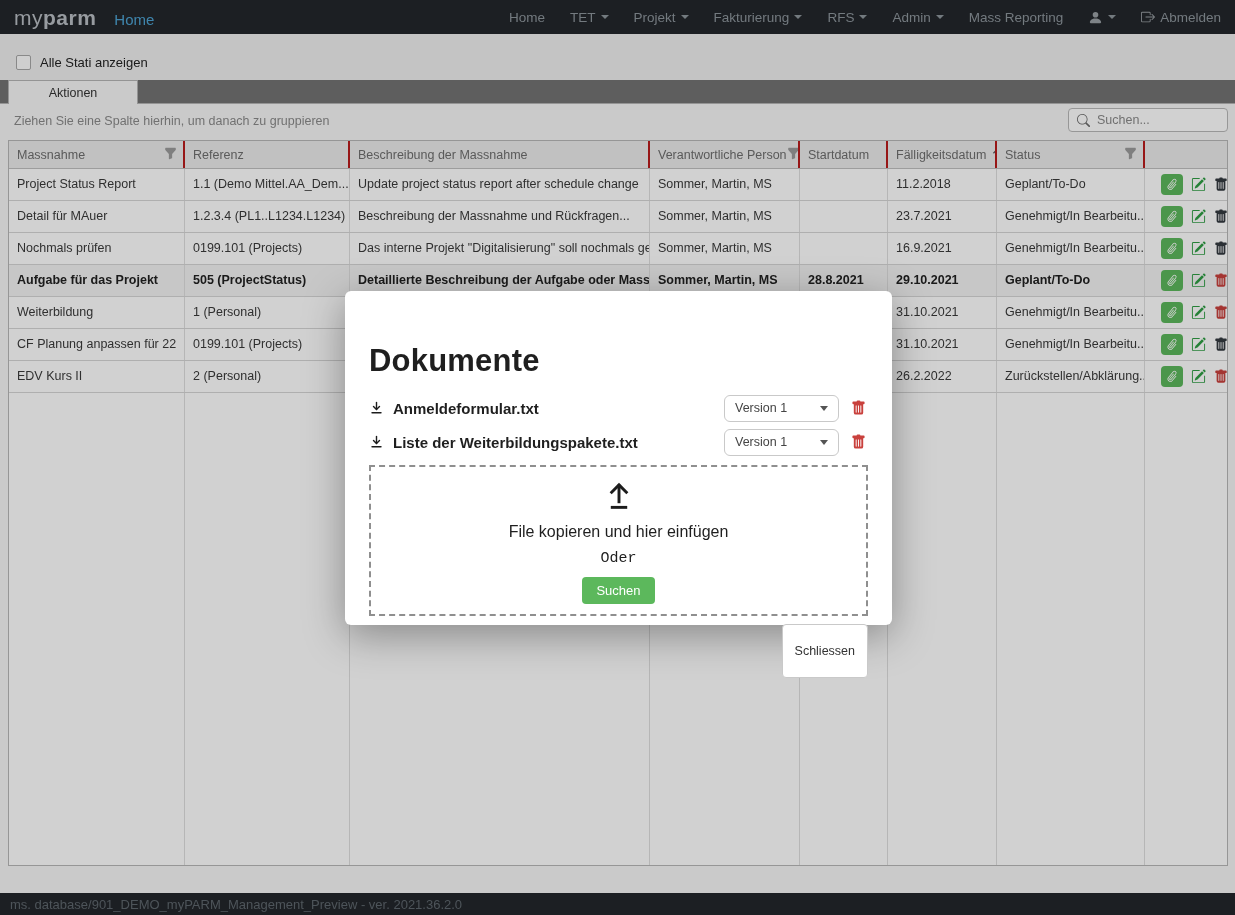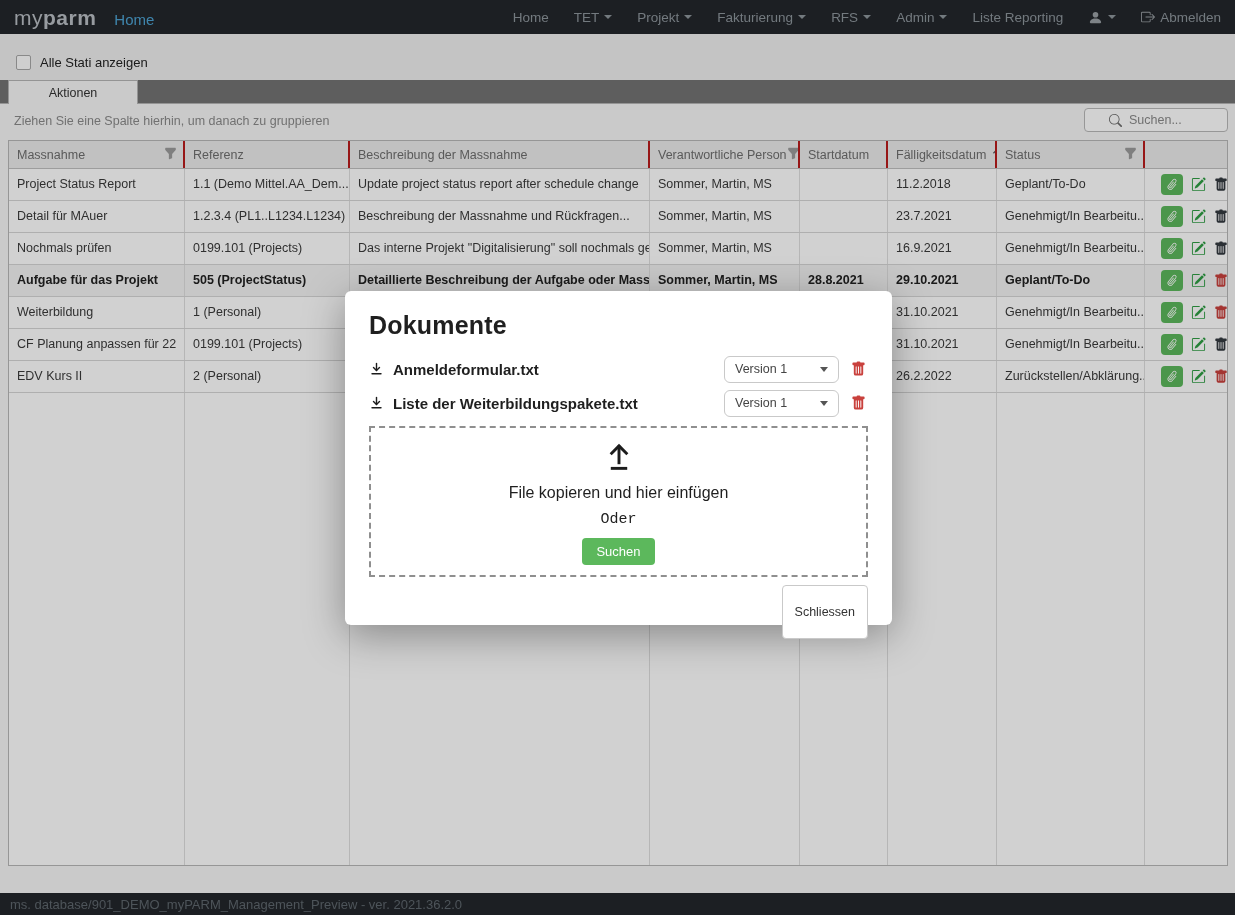--- a/index.html
+++ b/index.html
@@ -28,23 +28,23 @@
   .chk-label { margin-left:9px; font-size:13px; color:#222; }
 
   .tabstrip { position:absolute; top:80px; left:0; right:0; height:24px; background:#737373;
               border-bottom:1px solid #b5b5b5; z-index:2; }
   .tab-active { position:absolute; left:8px; top:0; width:130px; height:24px; background:#f7f7f7;
                 border:1px solid #b5b5b5; border-bottom:none; display:flex; align-items:center;
                 justify-content:center; font-size:12.5px; color:#333; cursor:pointer; }
 
   .panel { position:absolute; top:104px; left:0; right:0; bottom:22px; background:#f7f7f7; z-index:1; }
   .group-hint { position:absolute; top:114px; left:14px; font-size:12.5px; color:#8a8a8a; z-index:2; }
-  .searchbox { position:absolute; top:108px; right:7px; width:144px; height:24px; background:#fff;
+  .searchbox { position:absolute; top:108px; right:7px; width:160px; height:24px; background:#fff;
                border:1px solid #b9b9b9; border-radius:4px; display:flex; align-items:center;
-               padding:0 24px; z-index:2; }
+               padding:0 8px; z-index:2; }
   .searchbox svg { flex:none; }
   .searchbox input { border:none; outline:none; background:transparent; width:100%; margin-left:7px;
                      font-size:12.5px; color:#333; font-family:inherit; }
   .searchbox input::placeholder { color:#8a8a8a; }
 
   
   .grid { position:absolute; left:8px; top:140px; width:1220px; height:726px; background:#fff;
           border:1px solid #b7b7b7; display:flex; flex-direction:column; z-index:2; }
   .grid-cols { display:grid; grid-template-columns:176px 165px 300px 150px 88px 109px 148px 1fr; }
   .grid-head { height:28px; background:#ececec; border-bottom:1px solid #c0c0c0; flex:none; }
@@ -71,21 +71,21 @@
 
   
   .statusbar { position:absolute; left:0; right:0; bottom:0; height:22px; background:#23272b;
                color:#5f676e; font-size:13px; display:flex; align-items:center; padding:0 10px; z-index:10; }
 
   
   .backdrop { position:absolute; inset:0; background:rgba(0,0,0,0.18); z-index:40; }
   .modal { position:absolute; left:345px; top:291px; width:547px; height:334px; background:#fff;
            border-radius:6px; box-shadow:0 10px 40px rgba(0,0,0,.35); z-index:50;
            padding:20px 24px 12px 24px; }
-  .modal-title { font-size:25px; font-weight:600; color:#1f1f1f; margin-bottom:12px; letter-spacing:.2px; }
+  .modal-title { font-size:31px; font-weight:600; color:#1f1f1f; margin-bottom:12px; letter-spacing:.2px;margin-top:32px; }
   .file-row { display:flex; align-items:center; height:34px; }
   .file-dl { display:inline-flex; align-items:center; margin-right:9px; cursor:pointer; }
   .file-name { font-size:15px; font-weight:600; color:#1f1f1f; flex:1; white-space:nowrap;
                overflow:hidden; cursor:pointer; }
   .ver-select { width:115px; height:27px; border:1px solid #c9c9c9; border-radius:6px; background:#fff;
                 display:flex; align-items:center; padding:0 10px; margin-right:12px; cursor:pointer; }
   .ver-select .ver-val { font-size:12.5px; color:#444; flex:1; }
   .sel-caret { width:0; height:0; border-left:4px solid transparent; border-right:4px solid transparent;
                border-top:5px solid #555; }
   .file-trash { display:inline-flex; margin-right:2px; cursor:pointer; }
@@ -128,21 +128,21 @@
         </div>
         <div class="nav-item">
           <span>RFS</span>
           <span class="caret"></span>
         </div>
         <div class="nav-item">
           <span>Admin</span>
           <span class="caret"></span>
         </div>
         <div class="nav-item">
-          <span>Liste Reporting</span>
+          <span>Mass Reporting</span>
         </div>
       <div class="nav-item">
         <span class="nav-ico">
           <svg width="15" height="15" viewBox="0 0 16 16">
               <path fill="#9aa0a5" d="M3 14s-1 0-1-1 1-4 6-4 6 3 6 4-1 1-1 1zm5-6a3 3 0 1 0 0-6 3 3 0 0 0 0 6"></path>
             </svg>
         </span>
         <span class="caret"></span>
       </div>
       <div class="nav-item">

